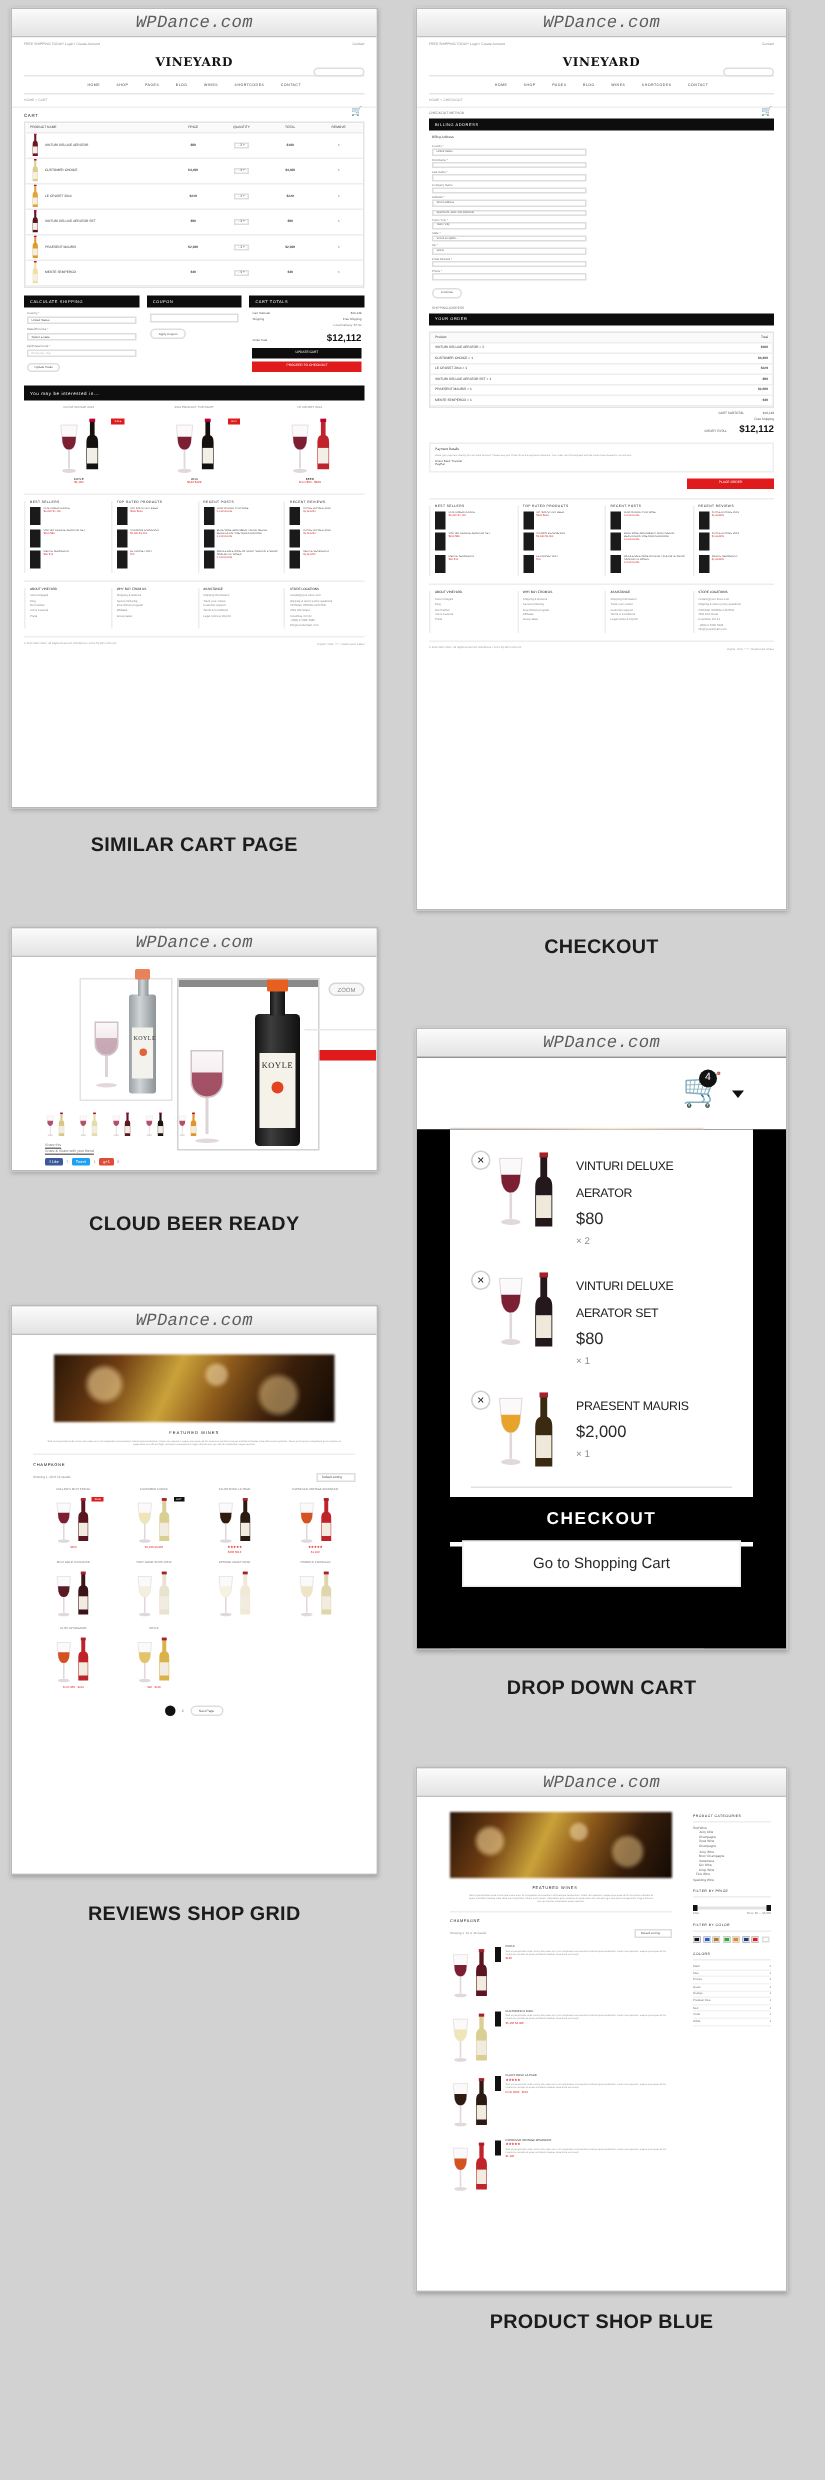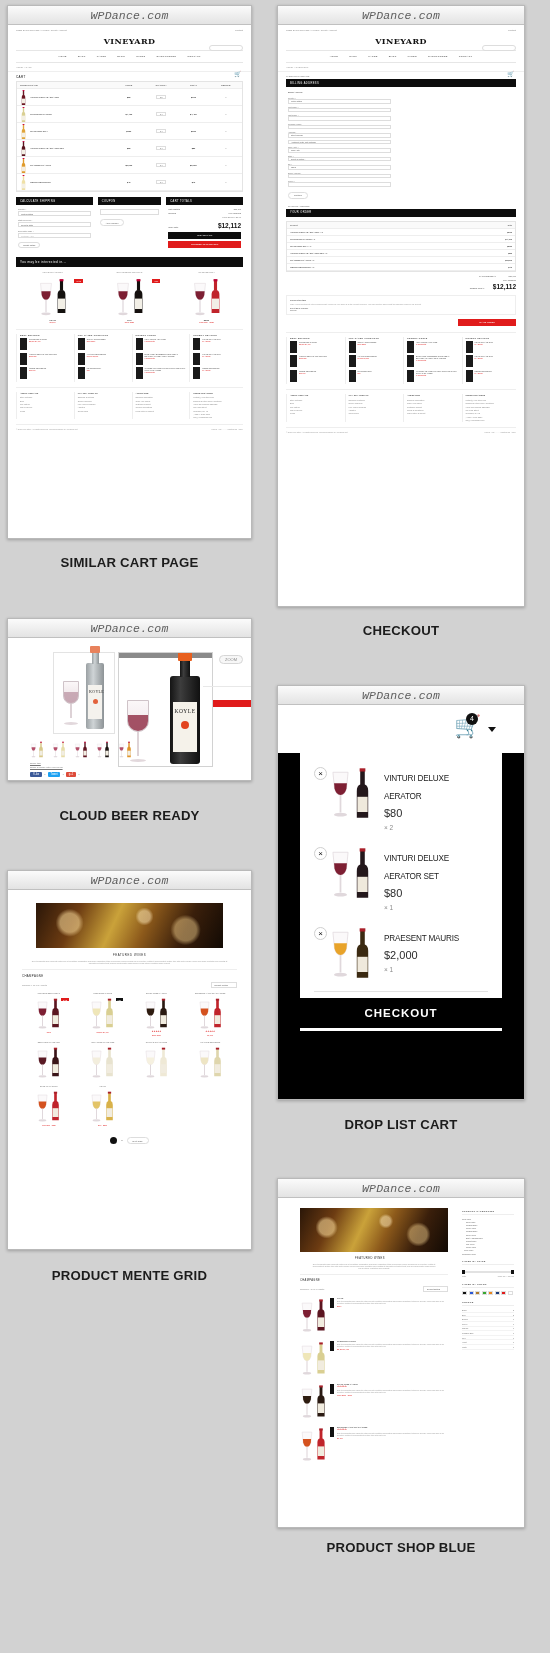--- a/index.html
+++ b/index.html
@@ -914,24 +914,25 @@
               </span>
               <span class="ddInfo"><span class="ddName">PRAESENT MAURIS</span><div class="ddPrice">$2,000</div><div class="ddQty">× 1</div></span>
             </div>
           </div>
         <div class="ddSubRow">
           <span class="ddSubLbl">Subtotal:</span>
           <span class="ddSubVal">$2,240</span>
         </div>
       </div>
       <div class="ddCheckout" style="top:293px;">CHECKOUT</div>
+      <div class="ddGoCart" style="top:322px;">Go to Shopping Cart</div>
     </div>
   </div>
 </div>
-<div class="caption" style="left:277px; top:1117px; width:248px;">DROP LIST CART</div>
+<div class="caption" style="left:277px; top:1117px; width:248px;">DROP DOWN CART</div>
 
 <div class="tile" id="t5">
   <div class="browser">
     <div class="bar">
       <span class="ttl">WPDance.com</span>
     </div>
     <div class="page mini">
       <div class="hero" style="margin:13px 28px 0;height:45px;"></div>
       <div style="text-align:center;font-size:2.8px;letter-spacing:.6px;color:#222;margin-top:5px;">FEATURED WINES</div>
       <div class="lorem" style="margin:3px 22px 0;text-align:center;">Sed ut perspiciatis unde omnis iste natus error sit voluptatem accusantium doloremque laudantium, totam rem aperiam, eaque ipsa quae ab illo inventore veritatis et quasi architecto beatae vitae dicta sunt explicabo. Nemo enim ipsam voluptatem quia voluptas sit aspernatur aut odit aut fugit, sed quia consequuntur magni dolores eos qui ratione voluptatem sequi nesciunt.</div>
@@ -1128,21 +1129,21 @@
           </div>
         </div>
       <div style="display:flex;justify-content:center;gap:4px;align-items:center;margin-top:6px;">
         <span style="width:7px;height:7px;border-radius:50%;background:#111;display:inline-block;"></span>
         <span style="font-size:2.4px;color:#666;">2</span>
         <span style="border:1px solid #ddd;border-radius:6px;font-size:2.2px;color:#555;padding:1.5px 5px;">Next Page</span>
       </div>
     </div>
   </div>
 </div>
-<div class="caption" style="left:7px; top:1268px; width:245px;">PRODUCT MENTE GRID</div>
+<div class="caption" style="left:7px; top:1268px; width:245px;">REVIEWS SHOP GRID</div>
 
 <div class="tile" id="t6">
   <div class="browser">
     <div class="bar">
       <span class="ttl">WPDance.com</span>
     </div>
     <div class="page mini" style="display:flex;">
       <div style="flex:1;min-width:0;">
         <div class="hero" style="margin:10px 14px 0 22px;height:44px;"></div>
         <div style="text-align:center;font-size:2.6px;letter-spacing:.5px;color:#222;margin-top:5px;">FEATURED WINES</div>

